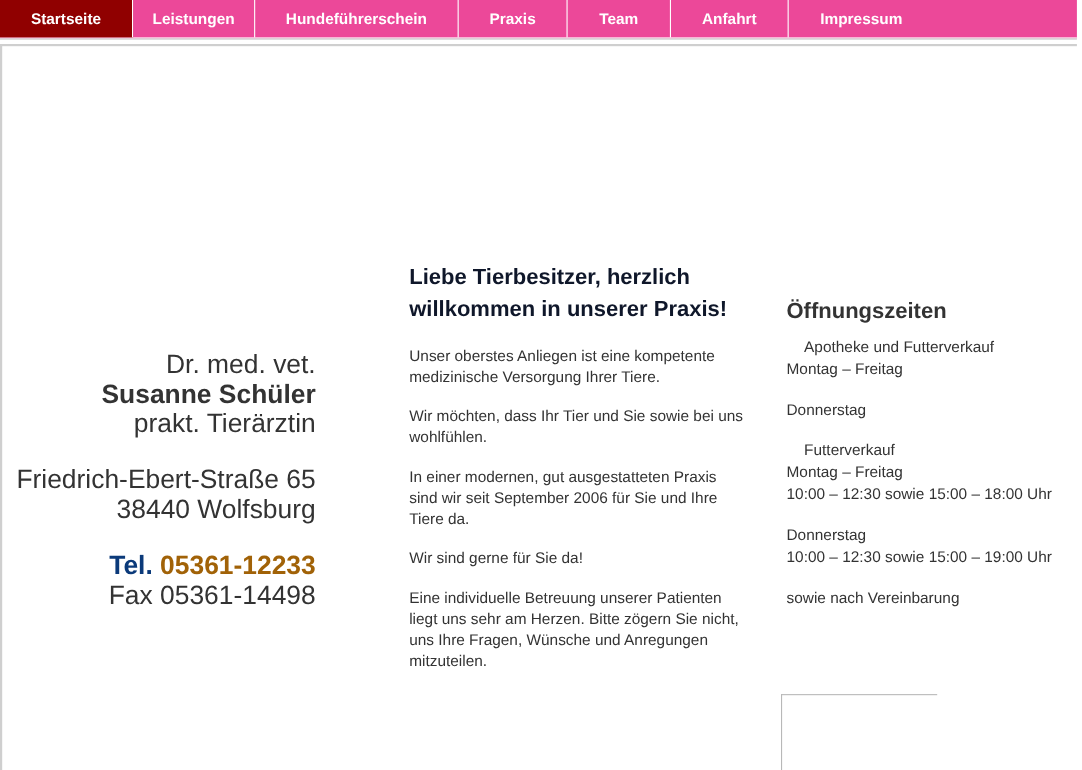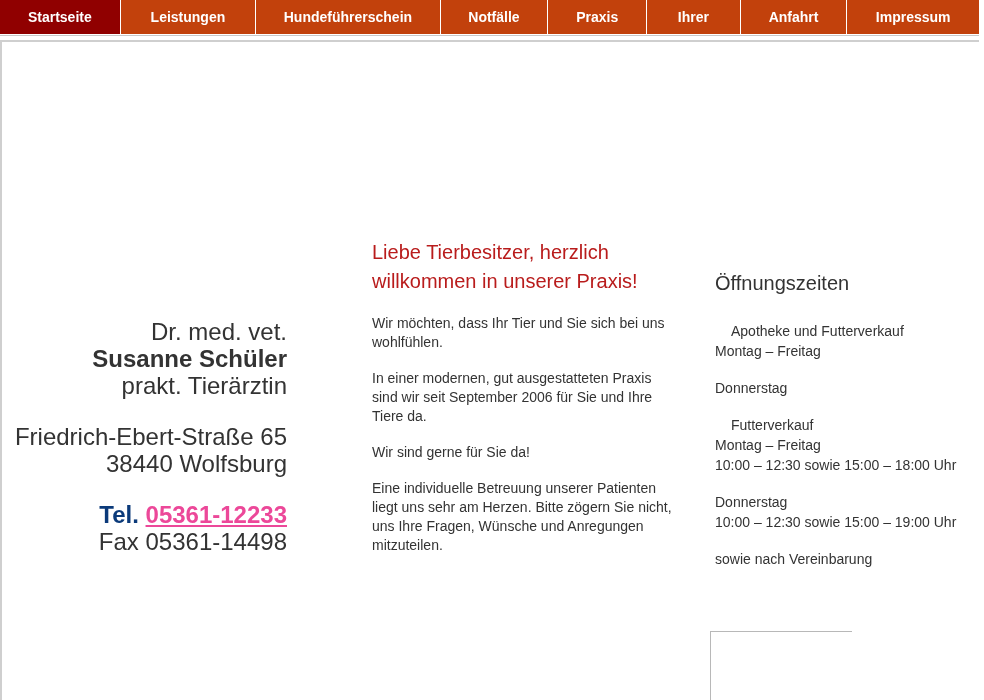--- a/index.html
+++ b/index.html
@@ -4,21 +4,21 @@
   <style>
     * { box-sizing: border-box; margin: 0; padding: 0; }
     html, body {
       width: 984px; height: 700px; overflow: hidden;
       background: #ffffff;
       font-family: "Liberation Sans", sans-serif;
       color: #333333;
     }
     .nav {
       position: absolute; left: 0; top: 0; width: 979px; height: 35px;
-      display: flex; background: #c2410c;
+      display: flex; background: #ec4899;
       border-bottom: 1px solid #ffffff;
     }
     .nav-item {
       height: 34px; display: flex; align-items: center; justify-content: center;
       color: #ffffff; font-weight: bold; font-size: 14px;
       border-right: 1px solid #ffffff; cursor: pointer; text-decoration: none;
     }
     .nav-item.active { background: #900000; }
     .nav-item:last-child { border-right: none; }
     .nav-rule {
@@ -29,54 +29,53 @@
       position: absolute; left: 0; top: 40px; width: 979px; height: 660px;
       border-top: 2px solid #cfcfcf; border-left: 2px solid #cfcfcf;
     }
     .left-col {
       position: absolute; right: 697px; top: 318px; width: 300px;
       text-align: right; font-size: 24px; line-height: 27px; color: #333;
     }
     .left-col .name { font-weight: bold; }
     .left-col .gap { height: 24px; }
     .left-col .tel { font-weight: bold; color: #0b3a7a; }
-    .left-col .tel a { color: #ec4899; text-decoration: underline; }
+    .left-col .tel a { color: #a16207; }
     .mid-col {
       position: absolute; left: 372px; top: 238px; width: 305px;
       font-size: 14px; line-height: 19px; color: #333;
     }
     .mid-col h1 {
-      font-size: 20px; line-height: 29px; font-weight: normal; color: #b91c1c;
+      font-size: 20px; line-height: 29px; font-weight: bold; color: #0f172a;
       margin-bottom: 18px;
     }
     .mid-col p { margin-bottom: 17px; }
     .right-col {
       position: absolute; left: 715px; top: 270px; width: 265px;
       font-size: 14px; line-height: 20px; color: #333;
     }
     .right-col h2 {
-      font-size: 20px; line-height: 27px; font-weight: normal; margin-bottom: 24px;
+      font-size: 20px; line-height: 27px; font-weight: bold; margin-bottom: 8px;
     }
     .right-col .sect { font-weight: normal; margin-left: 16px; }
     .right-col .blk { margin-bottom: 17px; }
     .map-box {
       position: absolute; left: 710px; top: 631px; width: 142px; height: 80px;
       border-top: 1px solid #b8b8b8; border-left: 1px solid #b8b8b8;
     }
   </style>
 </head>
 <body>
 
 <nav class="nav">
   <a class="nav-item active" style="width:121px">Startseite</a>
-  <a class="nav-item" style="width:136px">Leistungen</a>
+  <a class="nav-item" style="width:111px">Leistungen</a>
   <a class="nav-item" style="width:185px">Hundeführerschein</a>
-  <a class="nav-item" style="width:108px">Notfälle</a>
   <a class="nav-item" style="width:99px">Praxis</a>
-  <a class="nav-item" style="width:94px">Ihrer</a>
+  <a class="nav-item" style="width:94px">Team</a>
   <a class="nav-item" style="width:107px">Anfahrt</a>
   <a class="nav-item" style="width:132px">Impressum</a>
 </nav>
 <div class="nav-rule"></div>
 
 <div class="frame"></div>
 
 <section class="left-col">
   <div>Dr. med. vet.</div>
   <div class="name">Susanne Schüler</div>
@@ -87,21 +86,22 @@
   <div class="gap"></div>
   <div class="tel">
     <span>Tel.</span>
     <a>05361-12233</a>
   </div>
   <div>Fax 05361-14498</div>
 </section>
 
 <section class="mid-col">
   <h1>Liebe Tierbesitzer, herzlich willkommen in unserer Praxis!</h1>
-  <p>Wir möchten, dass Ihr Tier und Sie sich bei uns wohlfühlen.</p>
+  <p>Unser oberstes Anliegen ist eine kompetente medizinische Versorgung Ihrer Tiere.</p>
+  <p>Wir möchten, dass Ihr Tier und Sie sowie bei uns wohlfühlen.</p>
   <p>In einer modernen, gut ausgestatteten Praxis sind wir seit September 2006 für Sie und Ihre Tiere da.</p>
   <p>Wir sind gerne für Sie da!</p>
   <p>Eine individuelle Betreuung unserer Patienten liegt uns sehr am Herzen. Bitte zögern Sie nicht, uns Ihre Fragen, Wünsche und Anregungen mitzuteilen.</p>
 </section>
 
 <section class="right-col">
   <h2>Öffnungszeiten</h2>
 
   <div class="blk">
     <div class="sect">Apotheke und Futterverkauf</div>

